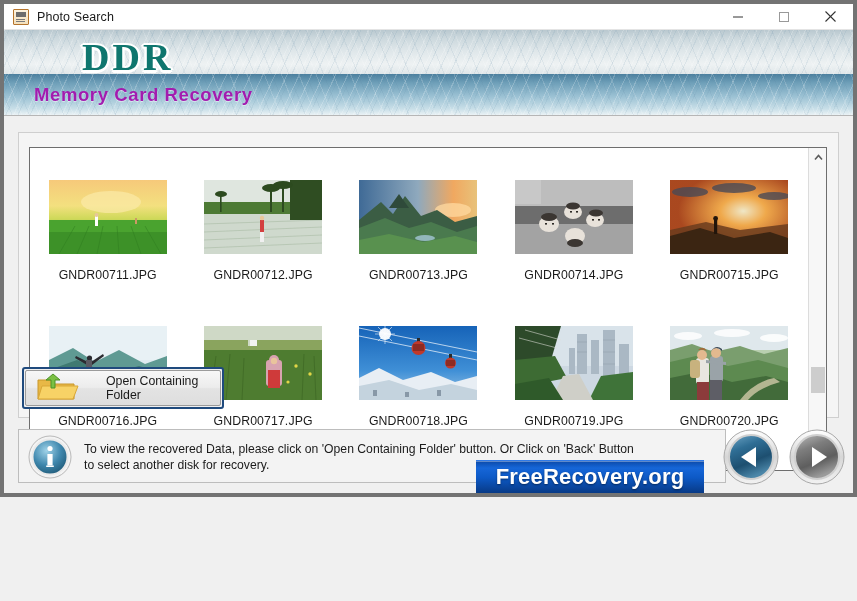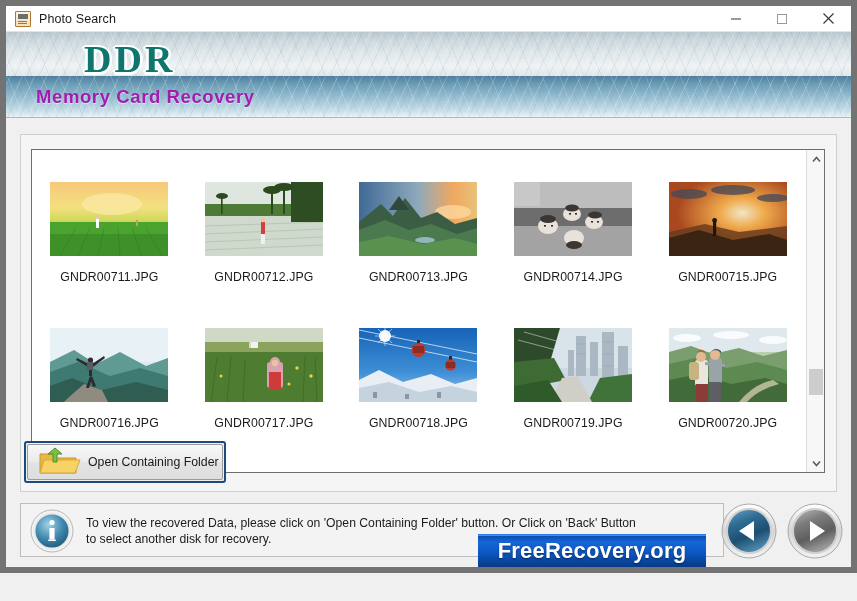--- a/index.html
+++ b/index.html
@@ -6,23 +6,23 @@
   html, body { margin:0; padding:0; }
   body {
     width: 857px; height: 601px;
     font-family: "Liberation Sans", sans-serif;
     background: #f0f0f0;
     overflow: hidden;
     -webkit-font-smoothing: antialiased;
   }
   .window {
     position: relative;
-    width: 857px; height: 573px;
+    width: 857px; height: 497px;
     background: #f0f0f0;
-    border: 6px solid #737373;
+    border: 4px solid #737373;
     overflow: hidden;
   }
 
   
   .titlebar {
     position: absolute; top:0; left:0; right:0; height: 26px;
     background: #ffffff;
     display: flex; align-items: center;
     border-bottom: 1px solid #e4e4e4;
   }
@@ -165,21 +165,21 @@
   
   .ocf-wrap {
     position:absolute; left: 3px; bottom: 8px;
     border: 2px solid #1f4a7d; border-radius: 3px;
     padding: 1px; background:#f0f0f0;
   }
   .ocf-btn {
     width: 196px; height: 36px;
     background: linear-gradient(180deg,#f7f7f7 0%, #ececec 48%, #e3e3e3 52%, #dedede 100%);
     border: 1px solid #9b9b9b; border-radius: 2px;
-    display:flex; align-items:center;
+    display:flex; align-items:center;gap:20px;
   }
   .folder-ico { width: 46px; height: 32px; margin-left: 8px; position:relative; flex:0 0 auto; }
   .ocf-label {
     font-size: 12.3px; color:#1a1a1a; margin-left: 6px;
   }
 
   
   .infobar {
     position:absolute; left: 14px; right: 127px; bottom: 10px; height: 54px;
     background: #f3f3f3; border: 1px solid #bdbdbd;

